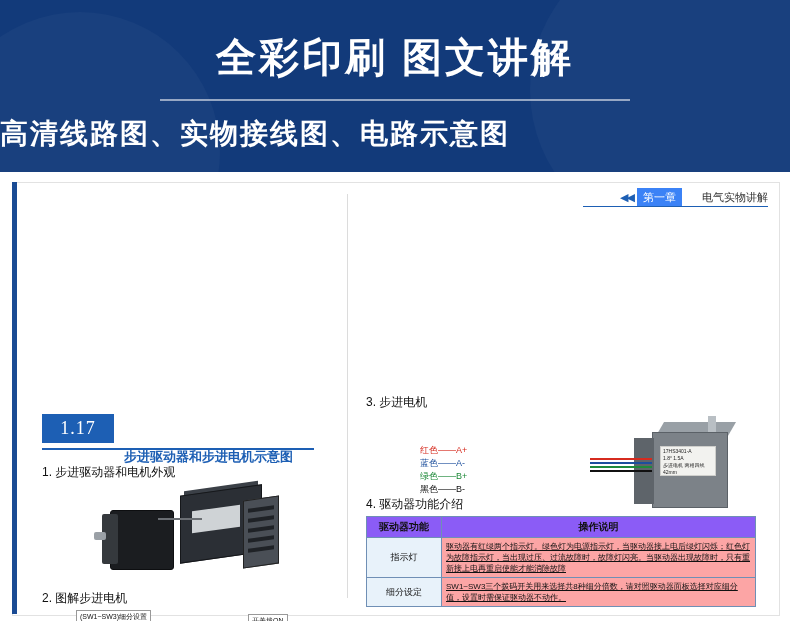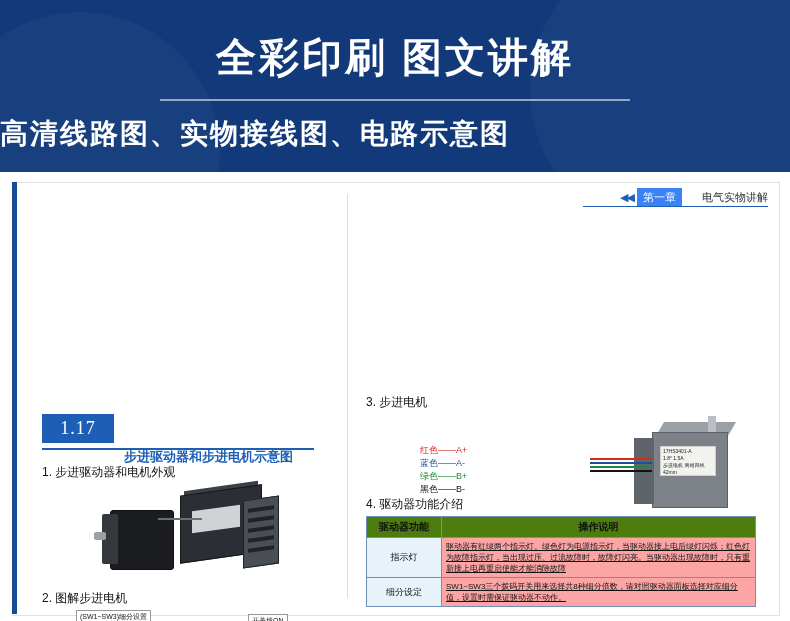--- a/index.html
+++ b/index.html
@@ -58,21 +58,21 @@
   .mot2 .shaft{position:absolute;left:74px;top:-2px;width:8px;height:20px;background:#b9bfc4;}
   .mot2 .tag{position:absolute;left:26px;top:28px;width:50px;height:26px;background:#f2f2ef;border:1px solid #cfcfcc;font-size:5px;color:#222;padding:1px 2px;line-height:7px;}
   .mot2 .wires{position:absolute;left:-44px;top:40px;width:62px;height:18px;}
   .mot2 .wires i{position:absolute;left:0;width:62px;height:2px;display:block;}
 
   .wirelbl{position:absolute;font-size:9px;line-height:13px;}
 
   
   .tbl{position:absolute;left:366px;top:344px;width:390px;border-collapse:collapse;font-size:8px;color:#111;}
   .tbl th,.tbl td{border:1px solid #6f8fb5;padding:3px 4px;vertical-align:middle;}
-  .tbl th{background:#4d7c0f;font-size:10px;font-weight:bold;text-align:center;}
+  .tbl th{background:#8b5cf6;font-size:10px;font-weight:bold;text-align:center;}
   .tbl td.fn{background:#e8f2fa;text-align:center;font-size:9px;white-space:nowrap;width:66px;}
   .tbl td.ds{background:#fca5a5;line-height:11px;text-decoration:underline;}
 </style>
 </head>
 <body>
 
 <div class="banner">
   <div class="bg-deco"></div>
   <div class="bg-deco2"></div>
   <h1>全彩印刷  图文讲解</h1>

